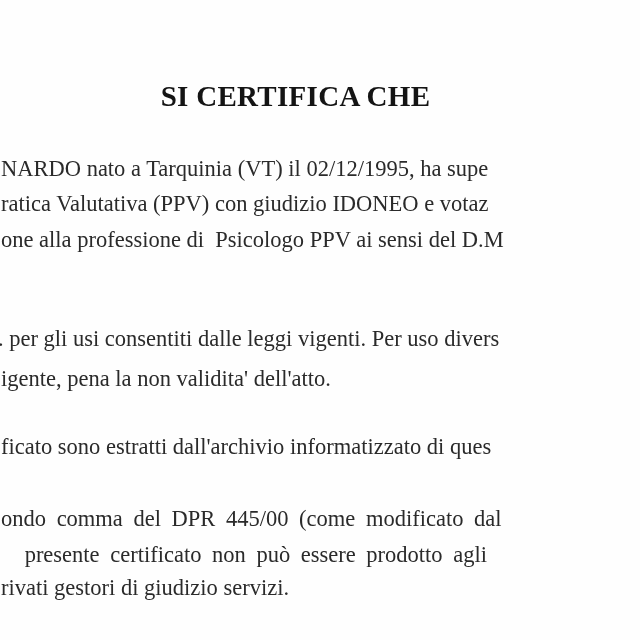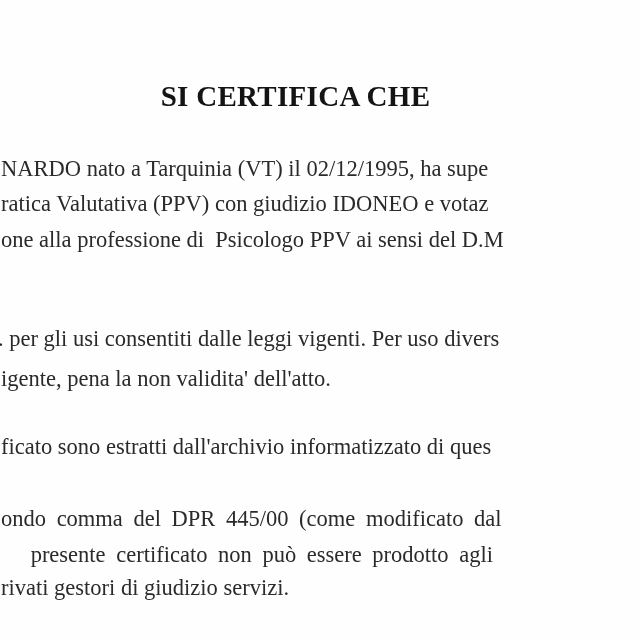--- a/index.html
+++ b/index.html
@@ -55,17 +55,17 @@
     <div class="line" style="top:328px; left:-2px;">. per gli usi consentiti dalle leggi vigenti. Per uso divers</div>
     <div class="line" style="top:360px; left:1px;margin-top:8px;">igente, pena la non validita' dell'atto.</div>
   </div>
 
   <div>
     <div class="line" style="top:436px; left:1px;">ficato sono estratti dall'archivio informatizzato di ques</div>
   </div>
 
   <div>
     <div class="line justified" style="top:508px; left:1px;">ondo comma del DPR 445/00 (come modificato dal</div>
-    <div class="line justified" style="top:544px; left:20px;"> presente certificato non può essere prodotto agli</div>
+    <div class="line justified" style="top:544px; left:14px;"> presente certificato non può essere prodotto agli</div>
     <div class="line" style="top:577px; left:1px;">rivati gestori di giudizio servizi.</div>
   </div>
 
 </div>
 
 </body></html>

